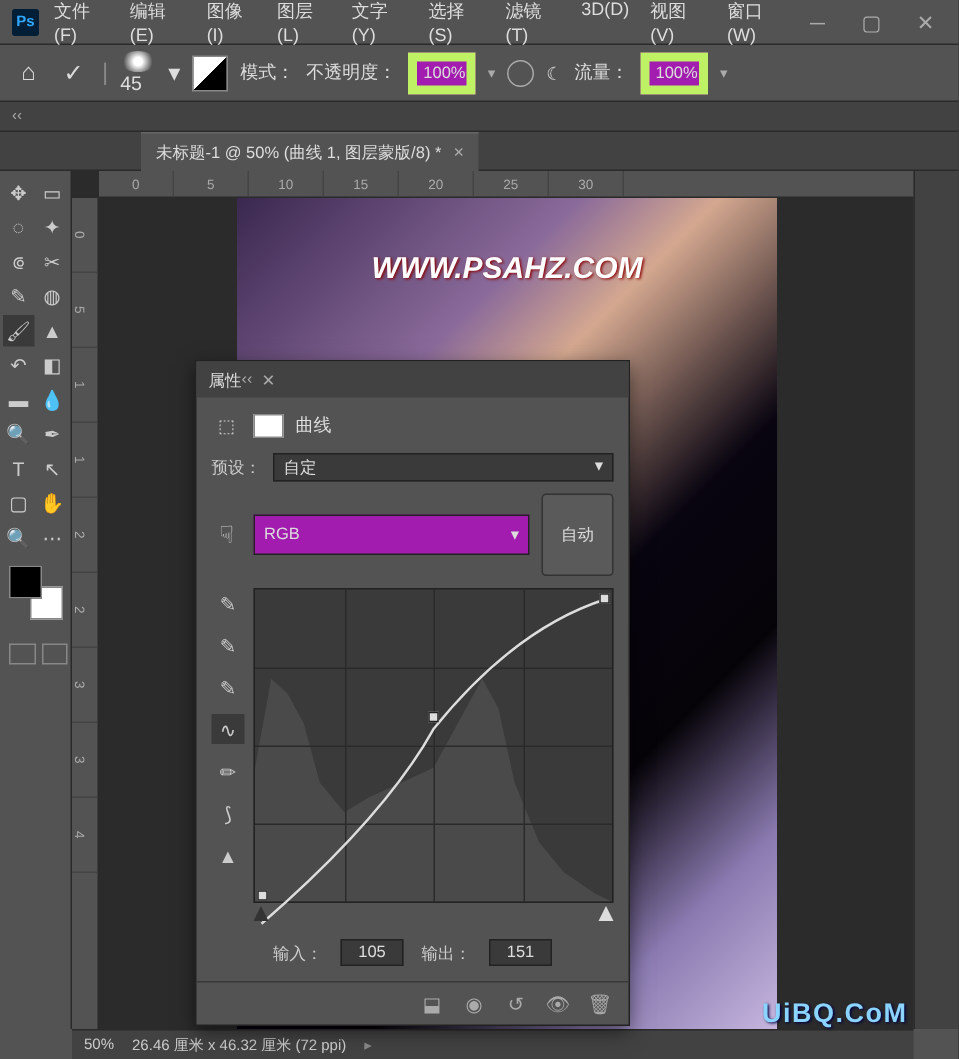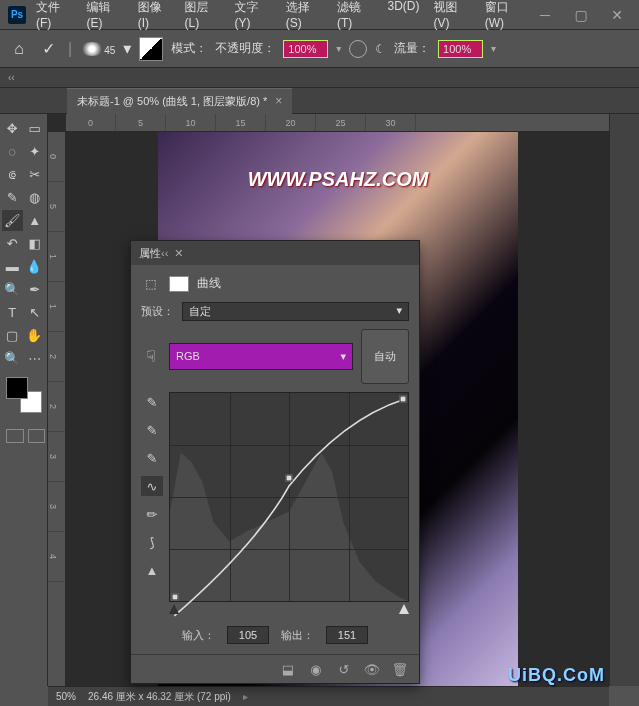--- a/index.html
+++ b/index.html
@@ -6,31 +6,31 @@
 body{width:639px;height:706px;background:#535353;overflow:hidden;position:relative}
 .titlebar{height:30px;background:#535353;display:flex;align-items:center;padding:0 8px;border-bottom:1px solid #2a2a2a}
 .ps-logo{width:18px;height:18px;background:#001e36;color:#31a8ff;font-size:10px;font-weight:bold;display:flex;align-items:center;justify-content:center;border-radius:2px;margin-right:4px}
 .menu-items{display:flex;gap:2px;flex:1}
 .menu-items span{color:#ddd;font-size:12px;padding:2px 6px;cursor:default}
 .win-btns{display:flex;gap:8px;margin-left:auto}
 .win-btns span{width:28px;height:20px;display:flex;align-items:center;justify-content:center;color:#aaa;font-size:14px}
 .options-bar{height:38px;background:#535353;display:flex;align-items:center;padding:0 8px;gap:8px;border-bottom:1px solid #2a2a2a}
 .home-icon{width:22px;height:22px;display:flex;align-items:center;justify-content:center;color:#ddd}
 .brush-icon{width:22px;height:22px;color:#ddd;display:flex;align-items:center;justify-content:center}
-.brush-preview{display:flex;align-items:flex-end;color:#ddd;font-size:10px}
+.brush-preview{display:flex;flex-direction:column;align-items:flex-start;color:#ddd;font-size:13px}
 .brush-dot{width:24px;height:14px;background:radial-gradient(circle,#fff 20%,transparent 70%);border-radius:50%}
 .mask-icon{width:24px;height:24px;background:linear-gradient(135deg,#fff 50%,#000 50%);border:1px solid #888}
 .opt-label{color:#ddd;font-size:12px}
 .dropdown{background:#3a3a3a;color:#ddd;border:1px solid #222;padding:3px 8px;font-size:12px;display:flex;align-items:center;gap:30px}
 .dropdown::after{content:'▾';font-size:10px}
-.opt-input{background:#be185d;color:#ddd;border:1px solid #bef264;padding:2px 4px;font-size:11px;width:45px}
+.opt-input{background:#a21caf;color:#ddd;border:6px solid #bef264;padding:2px 4px;font-size:11px;width:45px}
 .flow-icon{width:18px;height:18px;border:1px solid #aaa;border-radius:50%;position:relative}
 .panel-toggle{height:20px;background:#424242;border-bottom:1px solid #2a2a2a;display:flex;align-items:center;padding-left:8px}
 .panel-toggle span{color:#aaa;font-size:10px}
-.doc-tab-row{height:26px;background:#424242;display:flex;align-items:center;padding-left:67px;border-bottom:1px solid #2a2a2a}
+.doc-tab-row{height:26px;background:#424242;display:flex;align-items:center;padding-left:94px;border-bottom:1px solid #2a2a2a}
 .doc-tab{background:#535353;color:#ddd;font-size:11px;padding:5px 10px;display:flex;align-items:center;gap:8px;border-top:1px solid #666}
 .doc-tab .close{color:#aaa;font-size:12px}
 .main{display:flex;height:calc(100% - 134px);position:relative}
 .toolbar{width:48px;background:#535353;display:flex;flex-direction:column;padding:4px 2px;gap:2px;border-right:1px solid #2a2a2a}
 .tool-row{display:flex;gap:2px}
 .tool{width:21px;height:21px;display:flex;align-items:center;justify-content:center;color:#ccc;font-size:13px;cursor:pointer}
 .tool.active{background:#3a3a3a}
 .swatches{margin-top:6px;position:relative;width:42px;height:42px}
 .swatch-fg{position:absolute;top:0;left:4px;width:22px;height:22px;background:#000;border:1px solid #888;z-index:2}
 .swatch-bg{position:absolute;top:14px;left:18px;width:22px;height:22px;background:#fff;border:1px solid #888}

